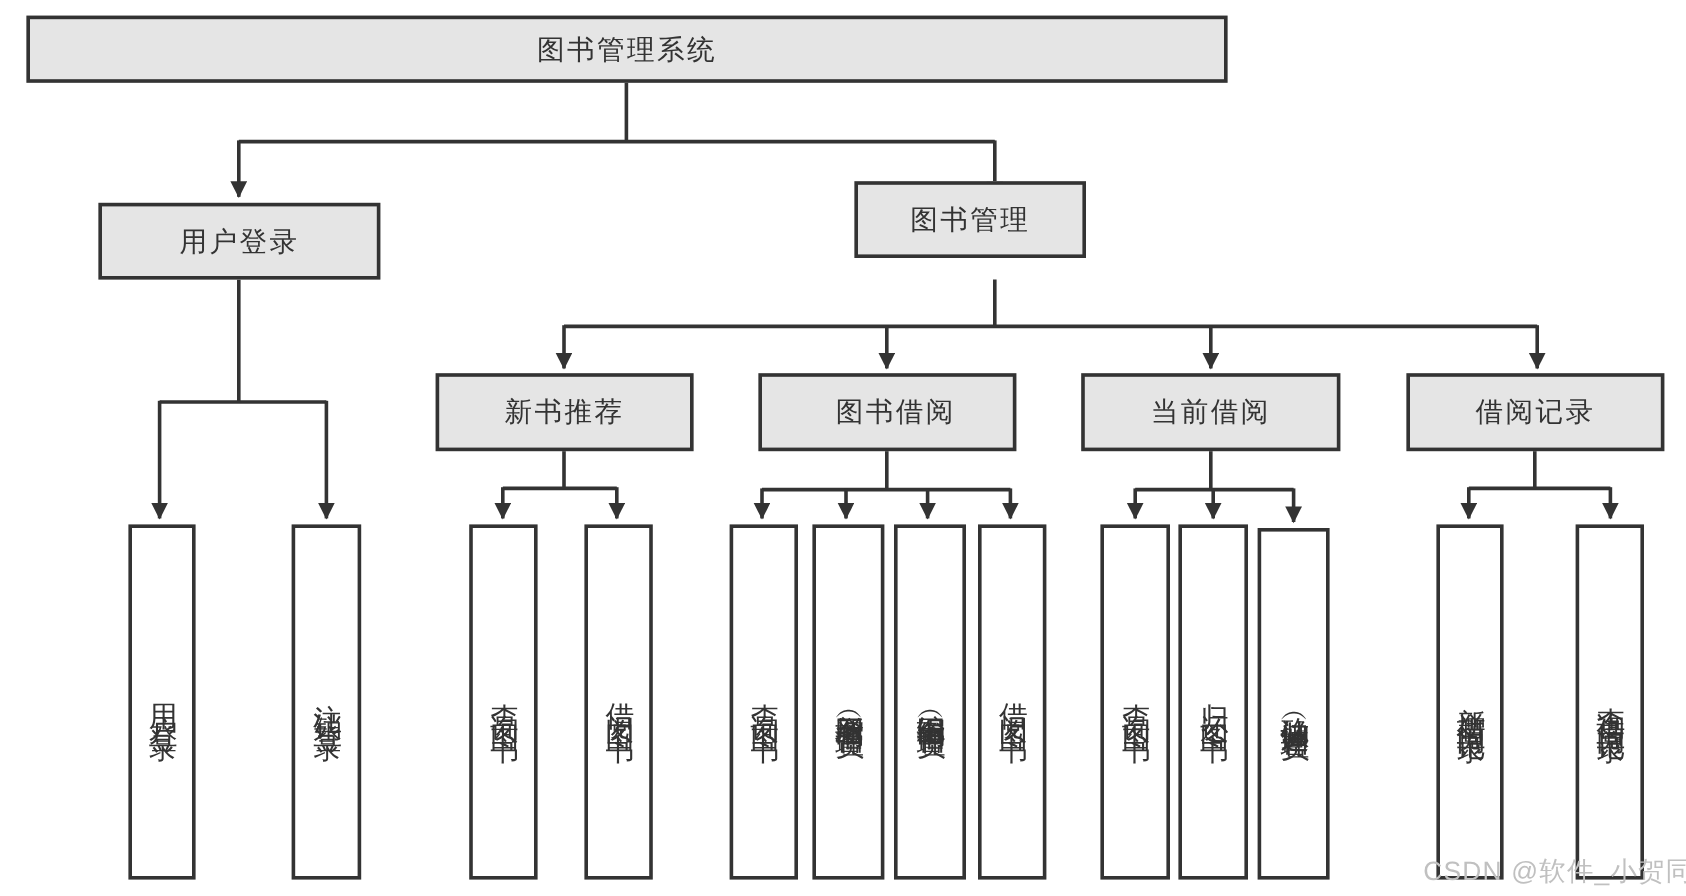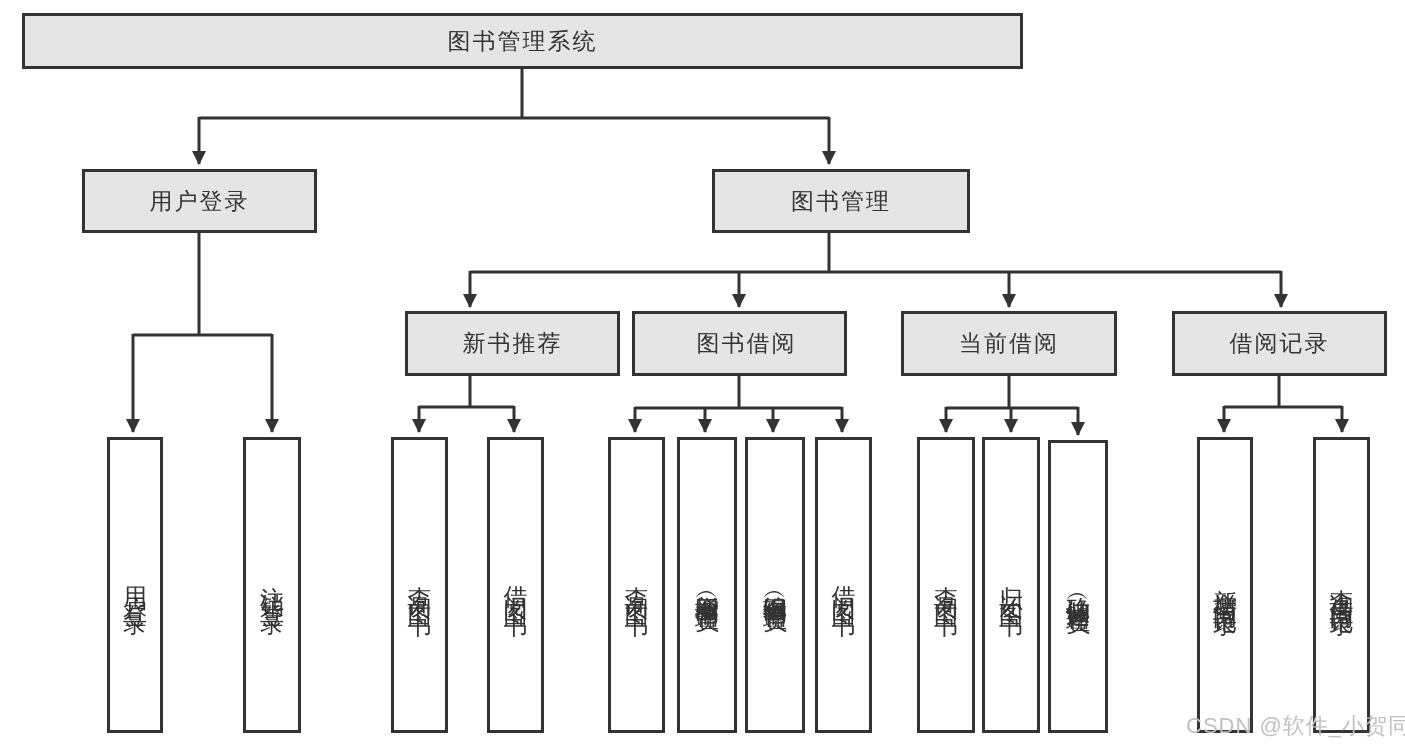--- a/index.html
+++ b/index.html
@@ -73,23 +73,23 @@
 
       <path d="M1279,375 L1279,407 M1224,407 L1342,407"></path>
       <path d="M1224,406 L1224,432" marker-end="url(#arr)"></path>
       <path d="M1342,406 L1342,432" marker-end="url(#arr)"></path>
     </g>
   </svg>
 
   <div class="hbox" style="left:22px; top:13px; width:1001px; height:56px;">图书管理系统</div>
 
   <div class="hbox" style="left:82px; top:169px; width:235px; height:64px;">用户登录</div>
-  <div class="hbox" style="left:712px; top:169px; width:258px; height:64px;">图书管理</div>
+  <div class="hbox" style="left:712px; top:151px; width:193px; height:64px;">图书管理</div>
 
-  <div class="hbox" style="left:363px; top:311px; width:215px; height:65px;margin-left:42px;">新书推荐</div>
+  <div class="hbox" style="left:363px; top:311px; width:215px; height:65px;">新书推荐</div>
   <div class="hbox" style="left:632px; top:311px; width:215px; height:65px;padding-left:14px;">图书借阅</div>
   <div class="hbox" style="left:1172px; top:311px; width:215px; height:65px;">借阅记录</div>
   <div class="hbox" style="left:901px; top:311px; width:216px; height:65px;">当前借阅</div>
 
   <div class="vbox ls4" style="left:107px; top:437px; width:56px; height:296px;">用户登录</div>
   <div class="vbox ls4" style="left:243px; top:437px; width:58px; height:296px;">注销登录</div>
 
   <div class="vbox ls4" style="left:391px; top:437px; width:57px; height:296px;">查询图书</div>
   <div class="vbox ls4" style="left:487px; top:437px; width:57px; height:296px;">借阅图书</div>
 

